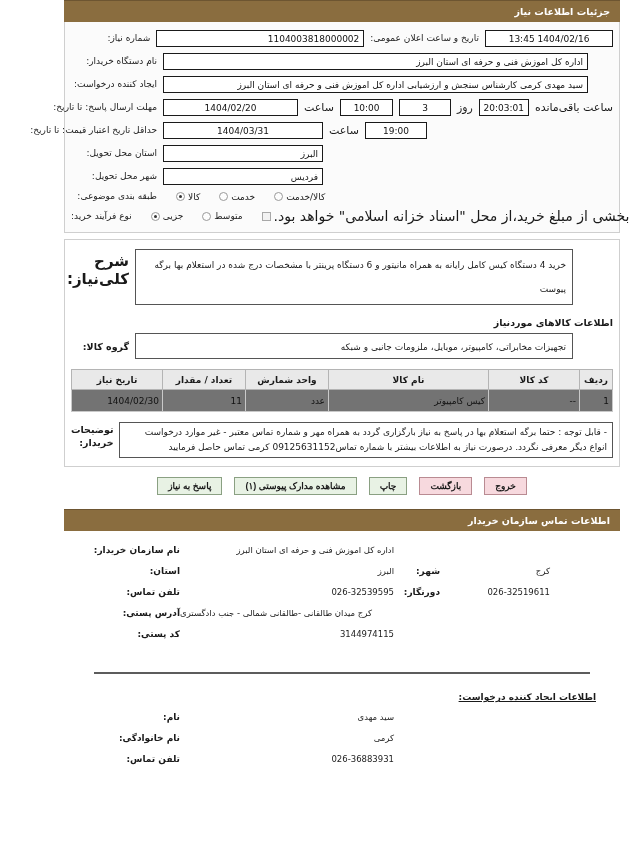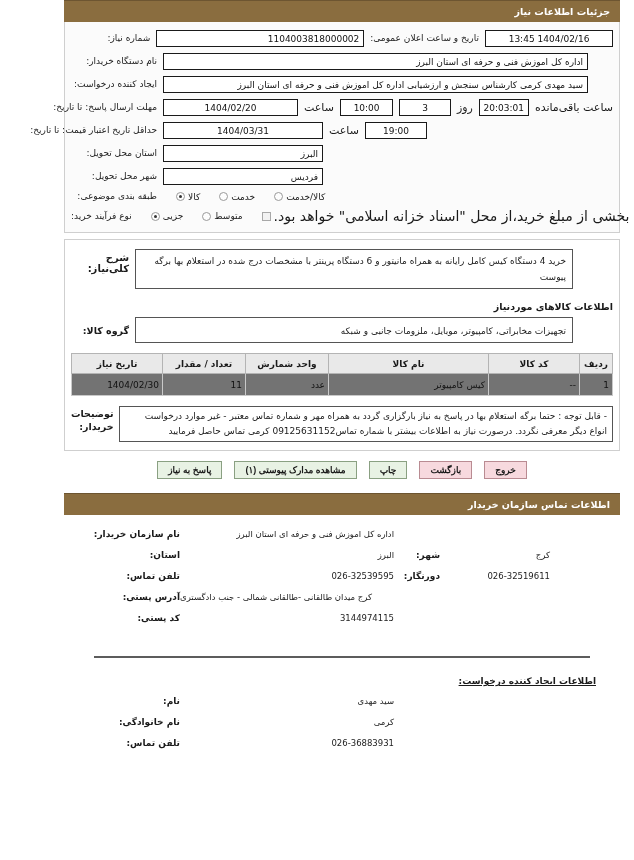--- a/index.html
+++ b/index.html
@@ -160,31 +160,31 @@
   .desc-wrap {
     display: flex;
     flex-direction: row-reverse;
     align-items: flex-start;
     padding: 9px 6px 6px 6px;
     gap: 6px;
   }
   .desc-label {
     width: 58px;
     font-weight: bold;
-    font-size: 10px;
+    font-size: 15px;
     text-align: right;
     padding-top: 3px;
   }
   .desc-box {
     width: 438px;
     min-height: 36px;
     border: 1px solid #555;
     background: #fff;
     font-size: 9px;
-    line-height: 16px;
+    line-height: 24px;
     padding: 3px 6px;
     box-sizing: border-box;
     text-align: right;
   }
 
   .subsection-title {
     font-weight: bold;
     font-size: 9.5px;
     padding: 6px 6px 3px 6px;
     text-align: right;

